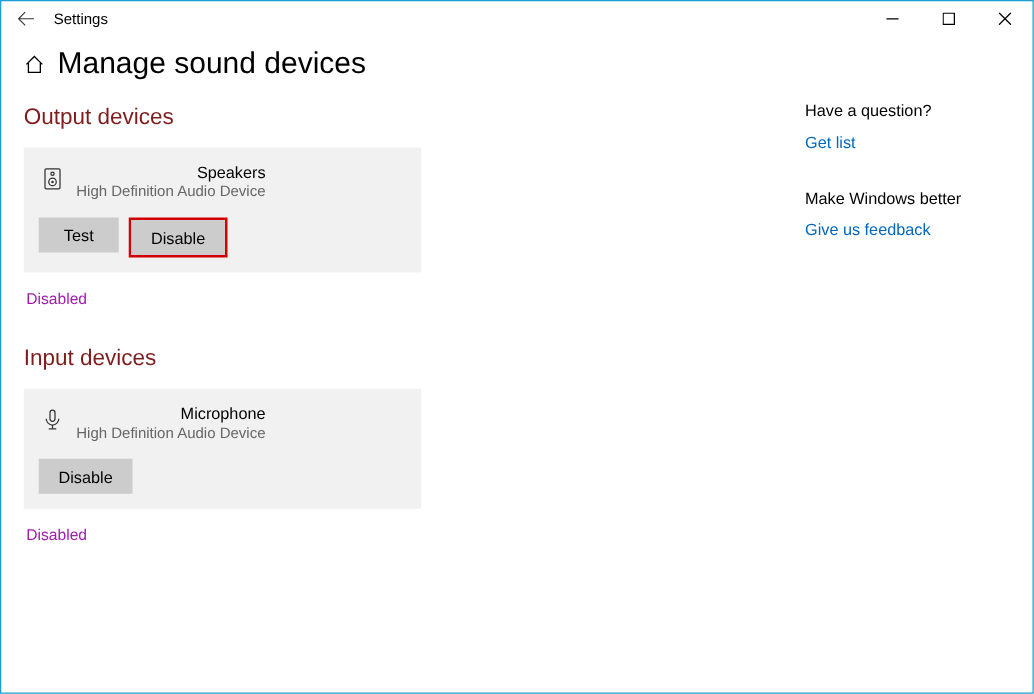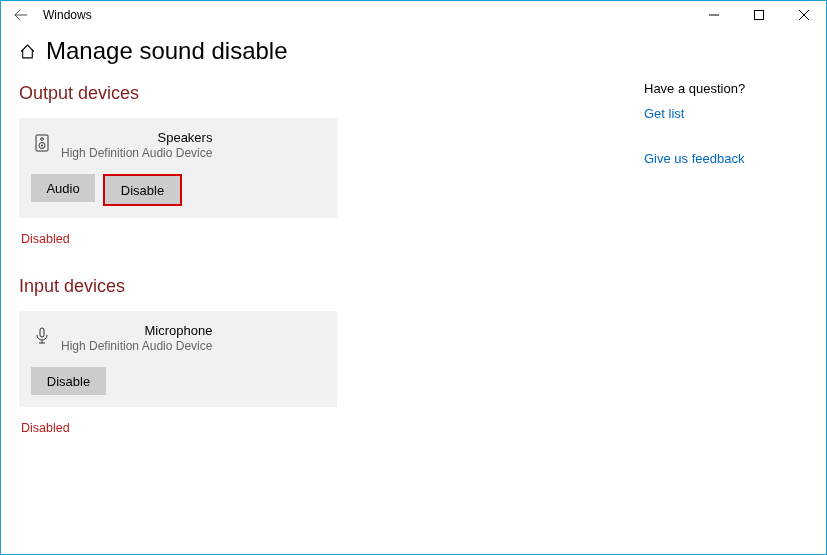--- a/index.html
+++ b/index.html
@@ -137,21 +137,21 @@
     }
     .btn-disable {
       width: 75px;
     }
     .highlight {
       border: 2px solid #d40000;
       padding: 0px;
     }
     .status {
       font-size: 12.5px;
-      color: #b91c1c;
+      color: #a21caf;
       margin-top: 14px;
       margin-left: 2px;
       margin-bottom: 30px;
     }
     .sidebar {
       position: absolute;
       left: 643px;
       top: 80px;
     }
     .side-heading {
@@ -169,21 +169,21 @@
   </style>
 </head>
 <body>
 
 <div class="titlebar">
   <div class="back-btn">
     <svg width="14" height="14" viewBox="0 0 16 16">
       <path d="M7 2 L1 8 L7 14 M1 8 H15" stroke="#333" stroke-width="1" fill="none"></path>
     </svg>
   </div>
-  <span class="app-title">Windows</span>
+  <span class="app-title">Settings</span>
   <div class="window-controls">
     <div class="win-btn">
       <svg width="10" height="10" viewBox="0 0 10 10">
         <line x1="0" y1="5" x2="10" y2="5" stroke="#000" stroke-width="1"></line>
       </svg>
     </div>
     <div class="win-btn">
       <svg width="10" height="10" viewBox="0 0 10 10">
         <rect x="0.5" y="0.5" width="9" height="9" stroke="#000" stroke-width="1" fill="none"></rect>
       </svg>
@@ -198,21 +198,21 @@
 </div>
 
 <div class="content">
   <div class="main">
     <div class="header-row">
       <div class="home-icon">
         <svg width="17" height="17" viewBox="0 0 16 16">
           <path d="M2 8 L8 2 L14 8 M3.5 7 V14 H12.5 V7" stroke="#000" stroke-width="1" fill="none"></path>
         </svg>
       </div>
-      <h1 class="page-title">Manage sound disable</h1>
+      <h1 class="page-title">Manage sound devices</h1>
     </div>
 
 
     <h2 class="section-title">Output devices</h2>
 
     <div class="device-card">
       <div class="device-header">
         <div class="device-icon">
           <svg width="18" height="18" viewBox="0 0 18 18">
             <rect x="3" y="1" width="12" height="16" stroke="#333" stroke-width="1" fill="none" rx="1"></rect>
@@ -220,21 +220,21 @@
             <circle cx="9" cy="11.5" r="3" stroke="#333" stroke-width="1" fill="none"></circle>
             <circle cx="9" cy="11.5" r="1" fill="#333"></circle>
           </svg>
         </div>
         <div>
           <div class="device-name">Speakers</div>
           <div class="device-sub">High Definition Audio Device</div>
         </div>
       </div>
       <div class="btn-row">
-        <button class="btn btn-test">Audio</button>
+        <button class="btn btn-test">Test</button>
         <div class="highlight">
           <button class="btn btn-disable">Disable</button>
         </div>
       </div>
     </div>
 
     <div class="status">Disabled</div>
 
     <h2 class="section-title">Input devices</h2>
 
@@ -258,14 +258,15 @@
       </div>
     </div>
 
     <div class="status">Disabled</div>
   </div>
 </div>
 
 <div class="sidebar">
   <div class="side-heading">Have a question?</div>
   <a class="side-link">Get list</a>
+  <div class="side-heading">Make Windows better</div>
   <a class="side-link">Give us feedback</a>
 </div>
 
 </body></html>

